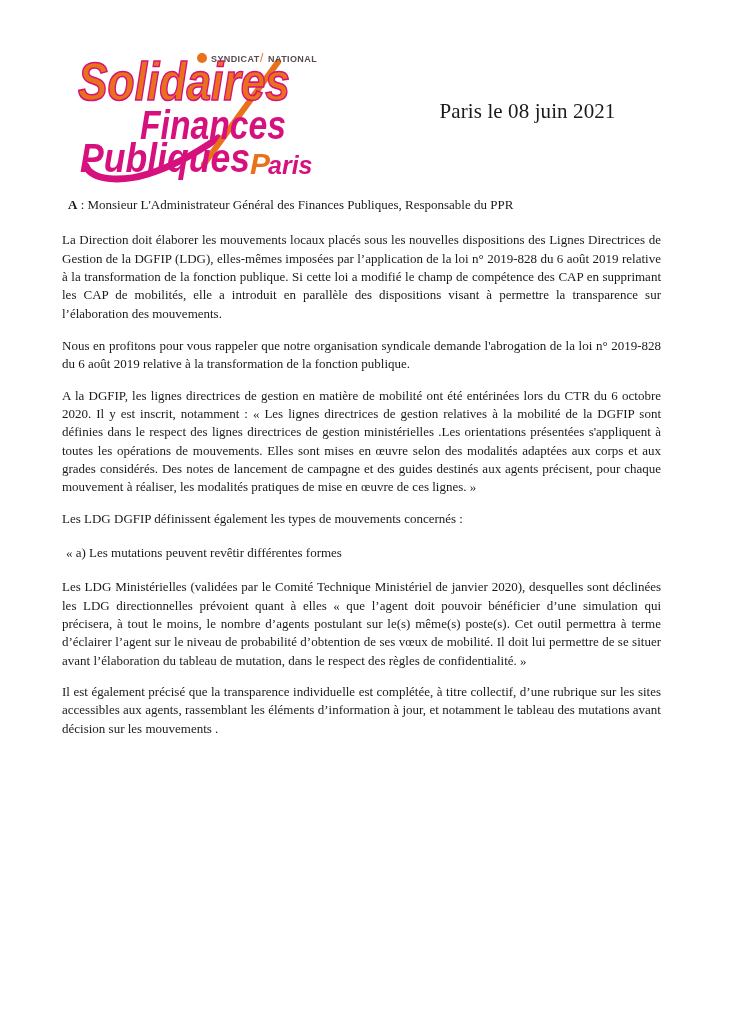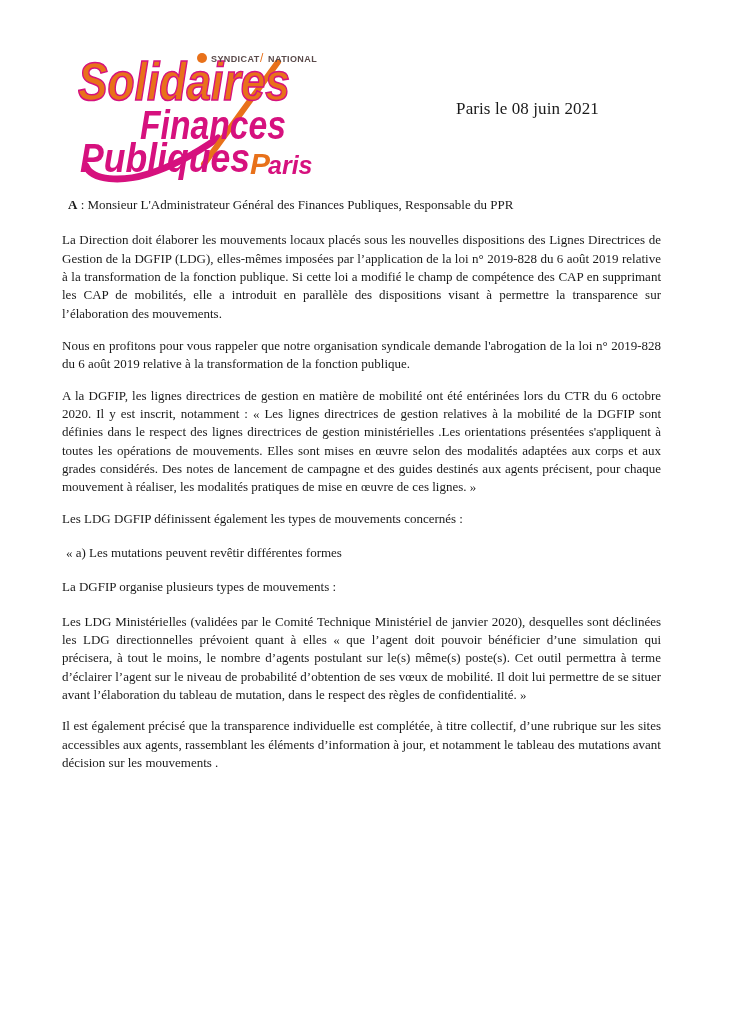--- a/index.html
+++ b/index.html
@@ -34,21 +34,21 @@
   }
   .logo svg { display:block; }
 
   
   .date-line {
     position: absolute;
     left: 380px;
     top: 99px;
     width: 295px;
     text-align: center;
-    font-size: 17px;
+    font-size: 21px;
     letter-spacing: .1px;
   }
 
   
   .doc-body {
     position: absolute;
     left: 62px;
     top: 196px;
     width: 611px;
   }
@@ -114,21 +114,20 @@
     <p class="lead">La Direction doit élaborer les  mouvements locaux placés sous les nouvelles dispositions des Lignes Directrices de Gestion de la DGFIP (LDG), elles-mêmes imposées par l’application de la loi  n° 2019-828 du 6 août 2019 relative à la transformation de la fonction publique. Si cette loi a modifié le champ de compétence des CAP en supprimant les CAP de mobilités, elle a introduit en parallèle des dispositions visant à permettre la transparence sur l’élaboration des mouvements.</p>
 
     <p>Nous en profitons pour vous rappeler que notre organisation syndicale demande l'abrogation de la loi  n° 2019-828 du 6 août 2019 relative à la transformation de la fonction publique.</p>
 
     <p><span>A la DGFIP, les lignes directrices de gestion en matière de mobilité ont été entérinées lors du CTR du 6 octobre 2020. Il y est inscrit, notamment : </span><span class="it">« Les lignes directrices de gestion relatives à la mobilité de la DGFIP sont définies dans le respect des lignes directrices de gestion ministérielles .Les orientations présentées s'appliquent à toutes les opérations de mouvements. Elles sont mises en œuvre selon des modalités adaptées aux corps et aux grades considérés. Des notes de lancement de campagne et des guides destinés aux agents précisent, pour chaque mouvement à réaliser, les modalités pratiques de mise en œuvre de ces lignes. »</span></p>
 
     <p class="noindent spaced">Les LDG DGFIP  définissent également les types de mouvements concernés :</p>
 
     <p class="quoted spaced"> « a) Les mutations peuvent revêtir différentes formes</p>
 
-    <p class="noindent spaced">La DGFIP organise plusieurs types de mouvements :</p>
 
 
     <p>Les LDG Ministérielles (validées par le Comité Technique Ministériel de janvier 2020), desquelles sont déclinées les LDG directionnelles prévoient quant à elles « que l’agent doit pouvoir bénéficier d’une simulation qui précisera, à tout le moins, le nombre d’agents postulant sur le(s) même(s) poste(s). Cet outil permettra à terme d’éclairer l’agent sur le niveau de probabilité d’obtention de ses vœux de mobilité. Il doit lui permettre de se situer avant l’élaboration du tableau de mutation, dans le respect des règles de confidentialité. »</p>
 
     <p>Il est également précisé que la transparence individuelle est complétée, à titre collectif, d’une rubrique sur les sites accessibles aux agents, rassemblant les éléments d’information à jour, et notamment  le tableau des mutations avant décision sur les mouvements .</p>
 
 
   </div>
 
 </div>

